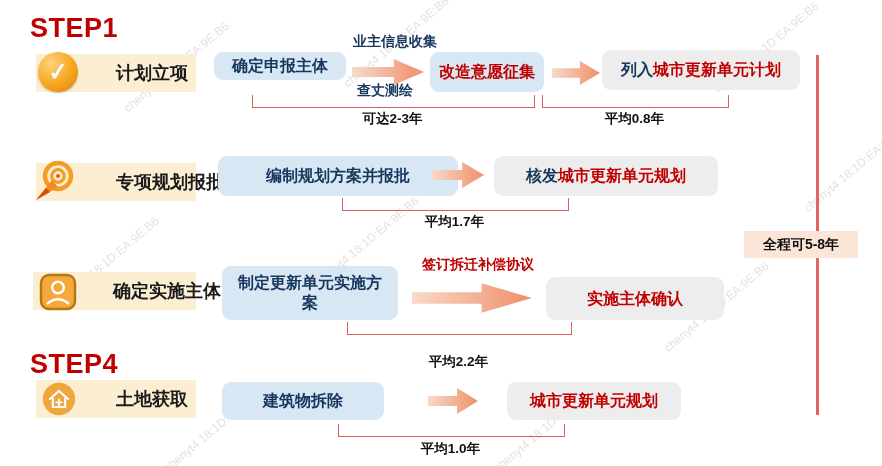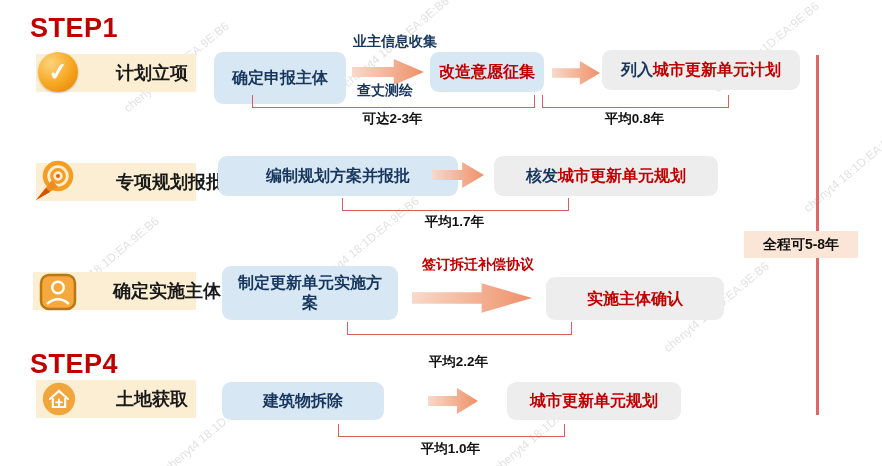--- a/index.html
+++ b/index.html
@@ -68,21 +68,21 @@
   <div class="abs step-title" style="left:30px;top:13px">STEP1</div>
   <div class="abs step-bar" style="top:54px">
     <span class="bar-label">计划立项</span>
   </div>
   <div class="abs icon-wrap" style="left:38px;top:52px">
     <div class="check-circle">
         <span>✓</span>
       </div>
   </div>
 
-  <div class="abs fbox blue t-navy" style="left:214px;top:52px;width:132px;height:52px">确定申报主体</div>
+  <div class="abs fbox blue t-navy" style="left:214px;top:52px;width:132px;height:28px">确定申报主体</div>
 
   <div class="abs arrow-label t-navy" style="left:325px;top:33px;width:140px">业主信息收集</div>
   <div class="abs garrow" style="left:352px;top:58px;width:72px;height:28px"></div>
   <div class="abs arrow-label t-navy" style="left:330px;top:82px;width:110px">查丈测绘</div>
 
   <div class="abs fbox blue t-red" style="left:430px;top:52px;width:114px;height:40px">改造意愿征集</div>
 
   <div class="abs garrow" style="left:552px;top:60px;width:48px;height:26px"></div>
 
   <div class="abs fbox gray" style="left:602px;top:50px;width:198px;height:40px">

